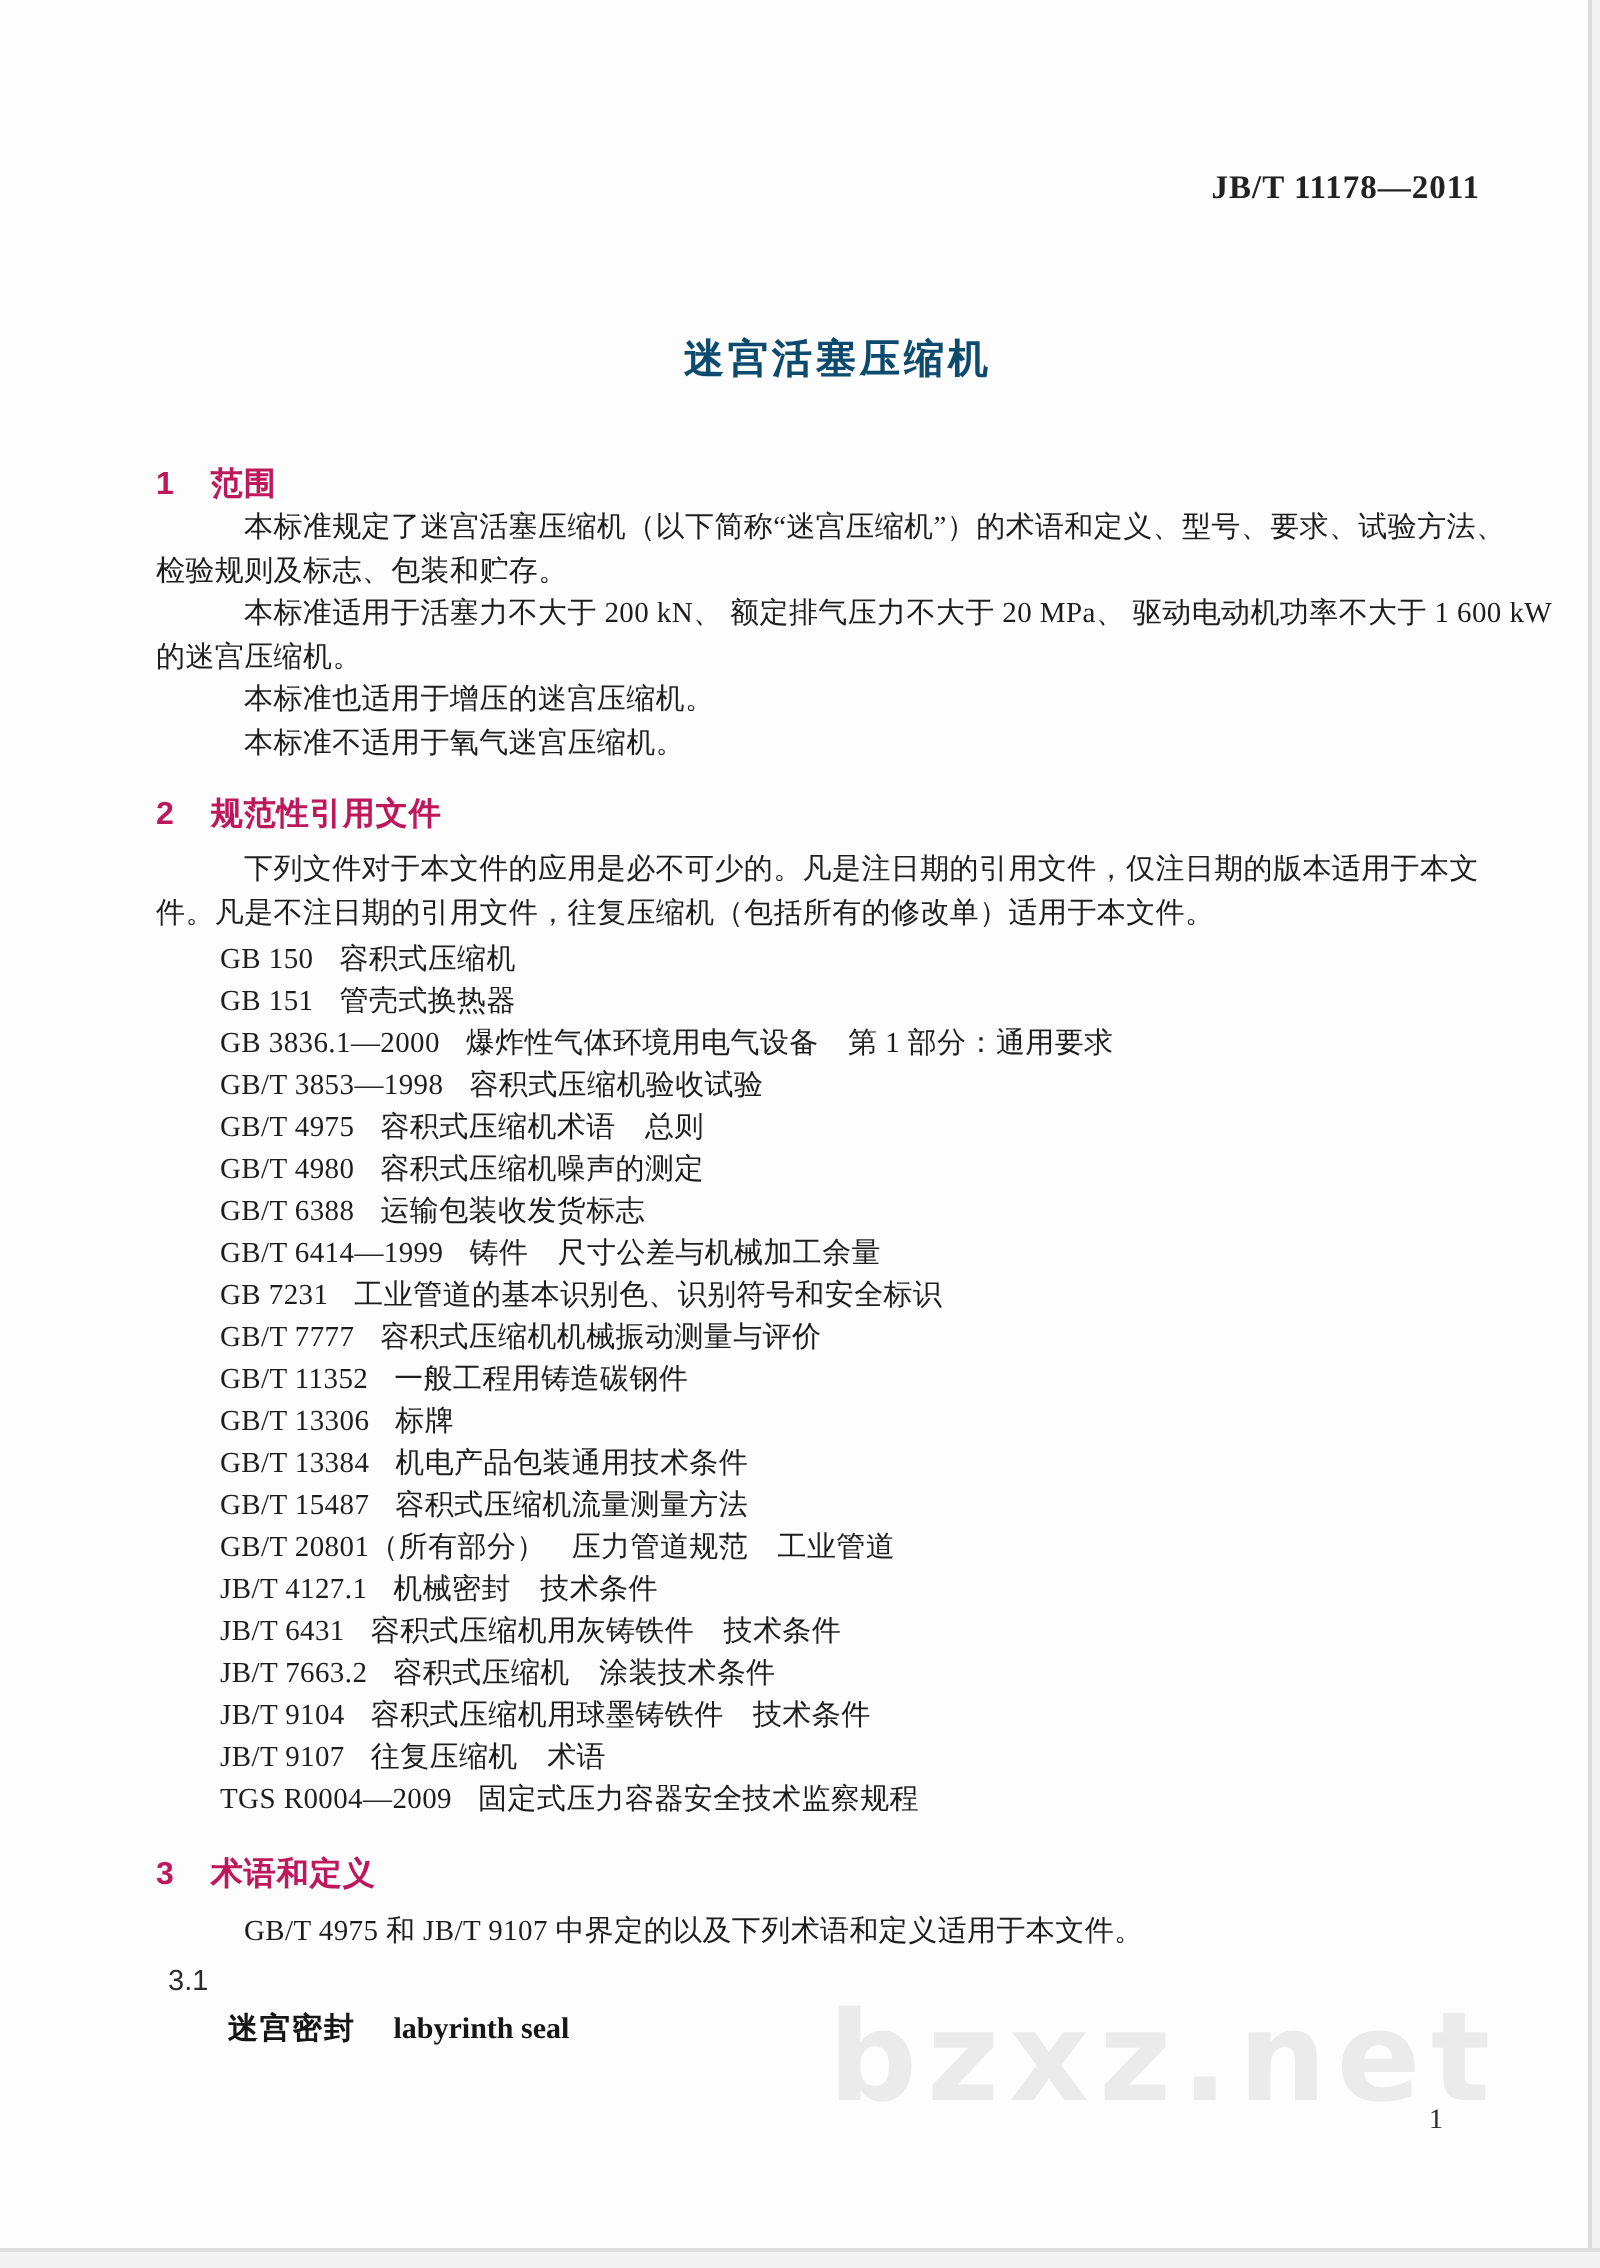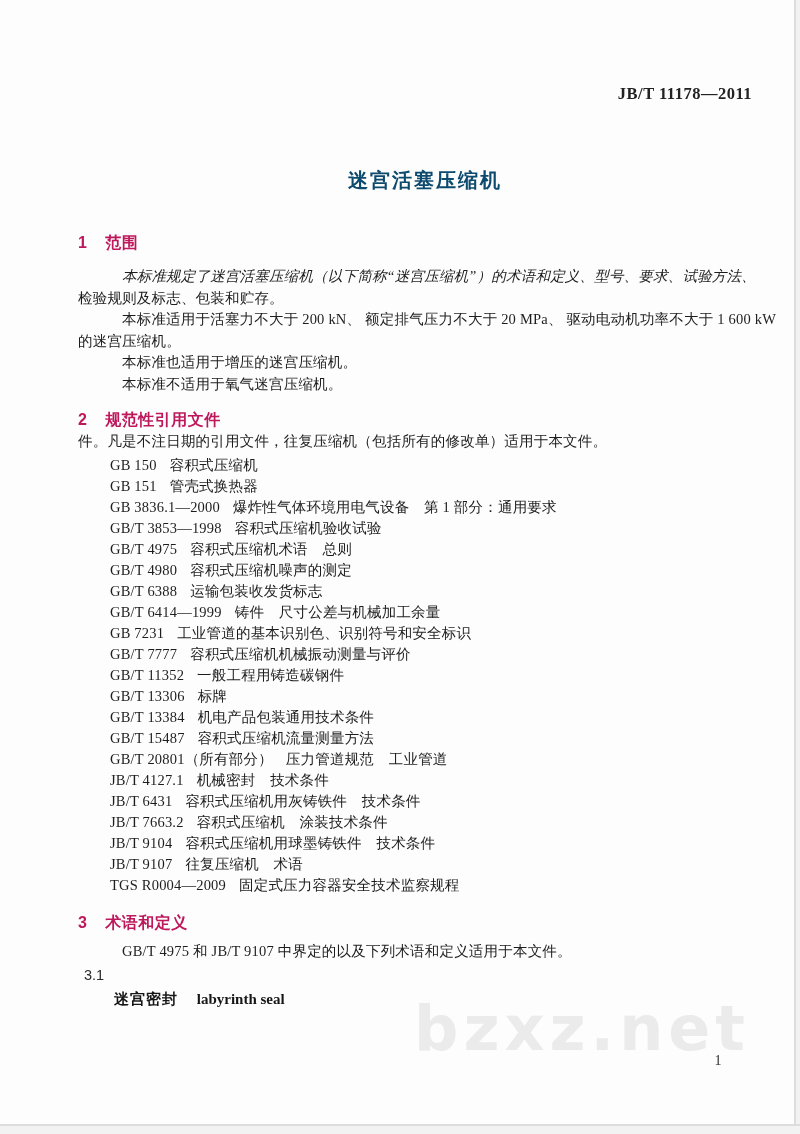--- a/index.html
+++ b/index.html
@@ -4,21 +4,21 @@
 <style>
   html,body{margin:0;padding:0;}
   body{
     width:800px;height:1134px;
     background:#ffffff;
     font-family:"Liberation Serif","DejaVu Serif",serif;
     color:#1d1d1d;
     overflow:hidden;
   }
   .page{position:relative;width:800px;height:1134px;background:#fdfdfd;}
-  .content{position:relative;z-index:2;padding:84px 28px 0 78px;}
+  .content{position:relative;z-index:2;padding:84px 40px 0 78px;}
   .head-code{
     text-align:right;margin-right:20px;
     font-family:"Liberation Serif","DejaVu Serif",serif;
     font-size:16.5px;line-height:20px;font-weight:700;color:#222;
     letter-spacing:.5px;
   }
   .doc-title{
     margin:58px 0 0 0;text-align:center;
     font-family:"Liberation Sans","DejaVu Sans",sans-serif;
     font-size:20px;line-height:36px;font-weight:700;color:#0c4a6e;
@@ -31,21 +31,21 @@
     white-space:nowrap;
   }
   .sec-heading.s2{margin-top:13px;}
   .sec-heading.s3{margin-top:15px;}
   .sec-num{display:inline-block;}
   .sec-text{display:inline-block;margin-left:14px;letter-spacing:.5px;}
   .bl{
     font-size:14.5px;line-height:21.5px;color:#1d1d1d;
     white-space:nowrap;letter-spacing:.2px;
   }
-  .first{margin-top:12px;font-style:italic;}
+  .first{margin-top:0;}
   .s2p{margin-top:6px;}
   .ind{text-indent:44px;}
   .reflist{margin-top:2px;padding-left:32px;}
   .ref{font-size:14.5px;line-height:21px;white-space:nowrap;letter-spacing:.2px;}
   .rcode{display:inline-block;color:#1d1d1d;}
   .rtitle{display:inline-block;margin-left:13px;color:#1d1d1d;}
   .s3para{margin-top:7px;}
   .clause-num{
     margin-top:3px;
     font-family:"Liberation Sans","DejaVu Sans",sans-serif;
@@ -107,20 +107,21 @@
     <div class="bl">检验规则及标志、包装和贮存。</div>
     <div class="bl ind">本标准适用于活塞力不大于 200 kN、 额定排气压力不大于 20 MPa、 驱动电动机功率不大于 1 600 kW</div>
     <div class="bl">的迷宫压缩机。</div>
     <div class="bl ind">本标准也适用于增压的迷宫压缩机。</div>
     <div class="bl ind">本标准不适用于氧气迷宫压缩机。</div>
 
     <div class="sec-heading s2">
       <span class="sec-num">2</span>
       <span class="sec-text">规范性引用文件</span>
     </div>
+    <div class="bl ind s2p">下列文件对于本文件的应用是必不可少的。凡是注日期的引用文件，仅注日期的版本适用于本文</div>
     <div class="bl">件。凡是不注日期的引用文件，往复压缩机（包括所有的修改单）适用于本文件。</div>
 
     <div class="reflist">
       <div class="ref"><span class="rcode">GB 150</span><span class="rtitle">容积式压缩机</span></div>
       <div class="ref"><span class="rcode">GB 151</span><span class="rtitle">管壳式换热器</span></div>
       <div class="ref"><span class="rcode">GB 3836.1—2000</span><span class="rtitle">爆炸性气体环境用电气设备　第 1 部分：通用要求</span></div>
       <div class="ref"><span class="rcode">GB/T 3853—1998</span><span class="rtitle">容积式压缩机验收试验</span></div>
       <div class="ref"><span class="rcode">GB/T 4975</span><span class="rtitle">容积式压缩机术语　总则</span></div>
       <div class="ref"><span class="rcode">GB/T 4980</span><span class="rtitle">容积式压缩机噪声的测定</span></div>
       <div class="ref"><span class="rcode">GB/T 6388</span><span class="rtitle">运输包装收发货标志</span></div>

